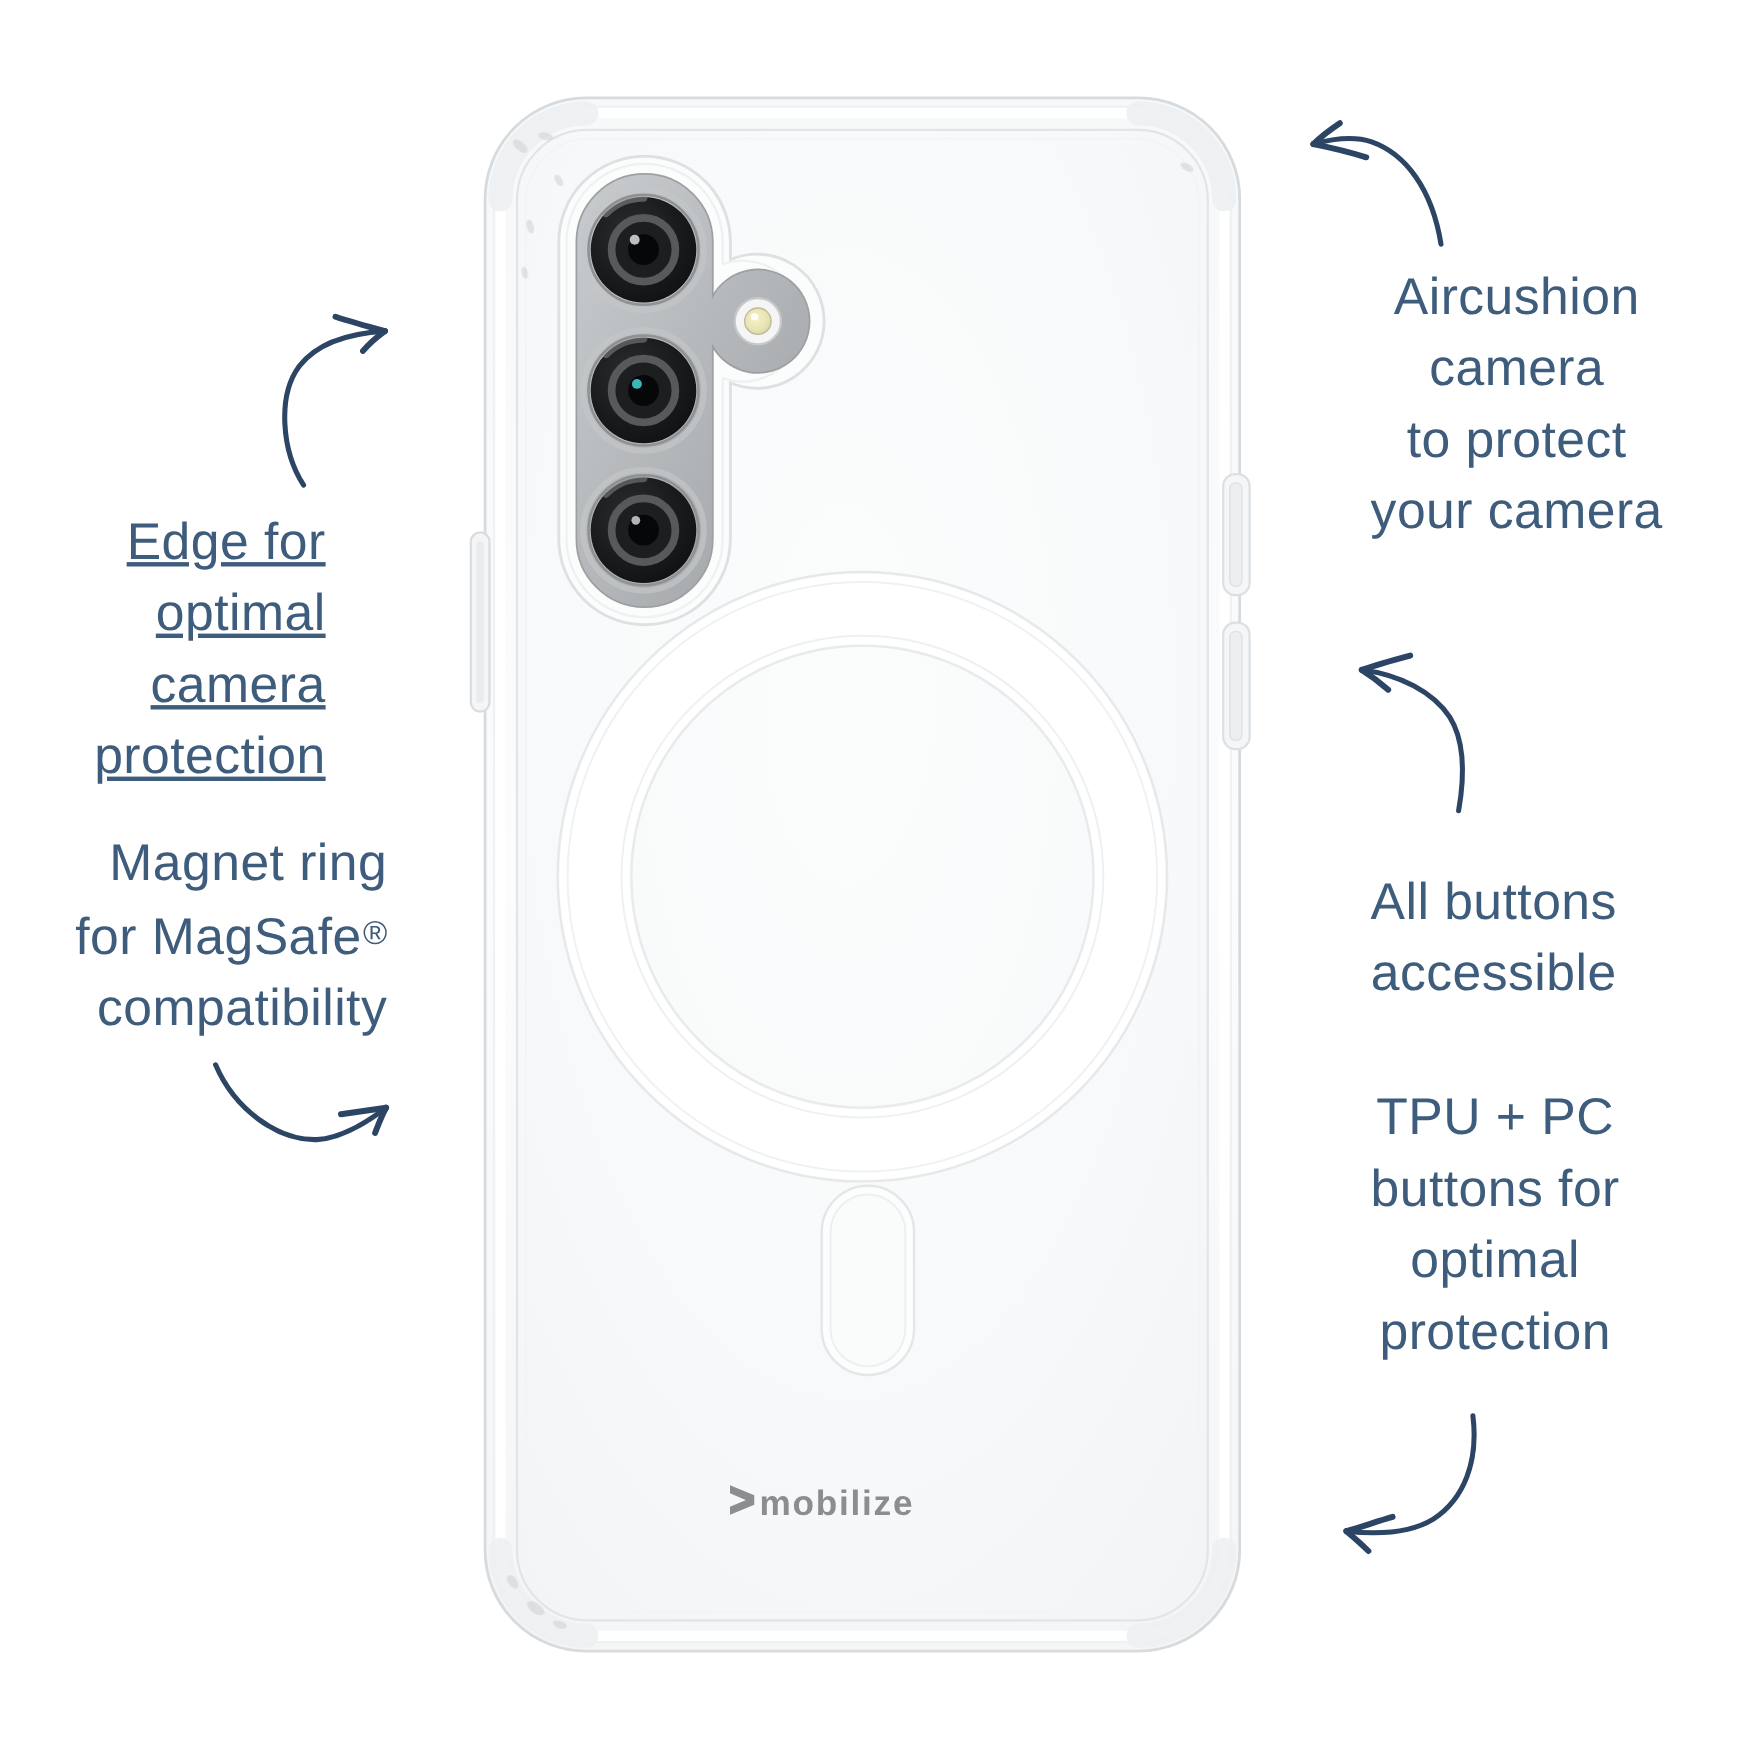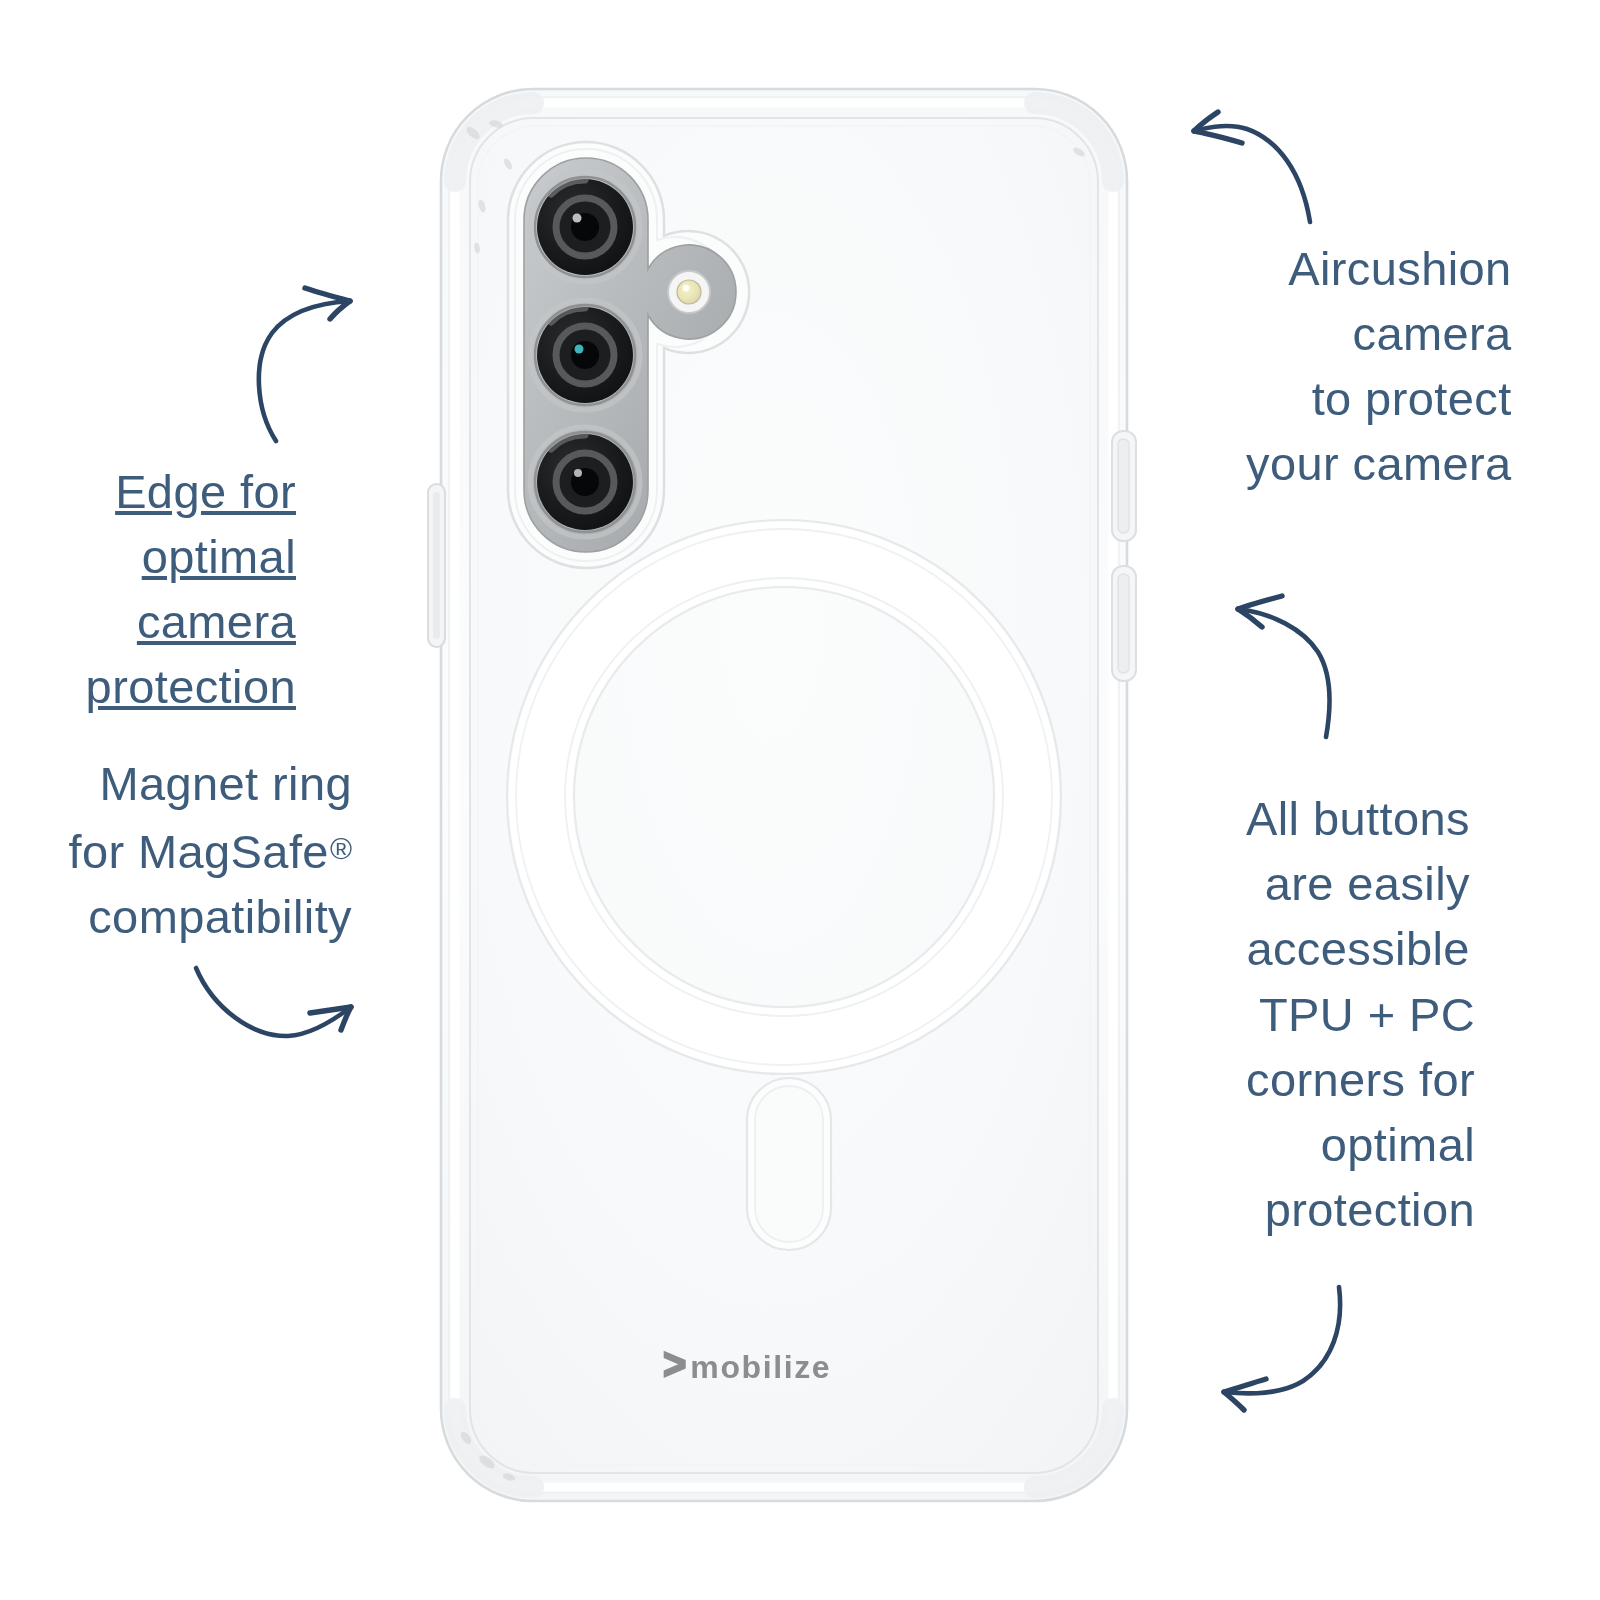--- a/index.html
+++ b/index.html
@@ -13,21 +13,21 @@
   .note{
     position:absolute;
     color:var(--annotation-text,#3e5c7b);
     font-size:47px;
     line-height:65px;
     font-weight:300;
     letter-spacing:0.4px;
     white-space:nowrap;
   }
   .note.right-align{text-align:right;}
-  .note.left-align{text-align:right;}
+  .note.left-align{text-align:center;}
   .reg{font-size:30px;vertical-align:9px;letter-spacing:0;margin-left:1px;}
   .note-line{display:block;}
   .arrow-shaft{stroke:var(--arrow,#2c4565);stroke-width:4.6;fill:none;stroke-linecap:round;}
   .arrow-barb{stroke:var(--arrow,#2c4565);stroke-width:5.4;fill:none;stroke-linecap:round;}
   .logo{
     position:absolute;
     left:663px;top:1342px;
     display:flex;align-items:baseline;
     color:var(--logo,#8b8e8e);
     font-weight:700;
@@ -228,27 +228,26 @@
 
   <div class="note left-align" style="top:236px; left:1246px;">
     <span class="note-line">Aircushion</span>
     <span class="note-line">camera</span>
     <span class="note-line">to protect</span>
     <span class="note-line">your camera</span>
   </div>
 
   <div class="note left-align" style="top:743px; left:1246px;margin-top:43px;">
     <span class="note-line">All buttons</span>
-    <span class="note-line">are easily</span>
     <span class="note-line">accessible</span>
   </div>
 
   <div class="note left-align" style="top:982px; left:1246px;">
     <span class="note-line">TPU + PC</span>
-    <span class="note-line">corners for</span>
+    <span class="note-line">buttons for</span>
     <span class="note-line">optimal</span>
     <span class="note-line">protection</span>
   </div>
 
   <div class="logo">
     <span class="chev">&gt;</span>
     <span class="name">mobilize</span>
   </div>
 
 </div>

